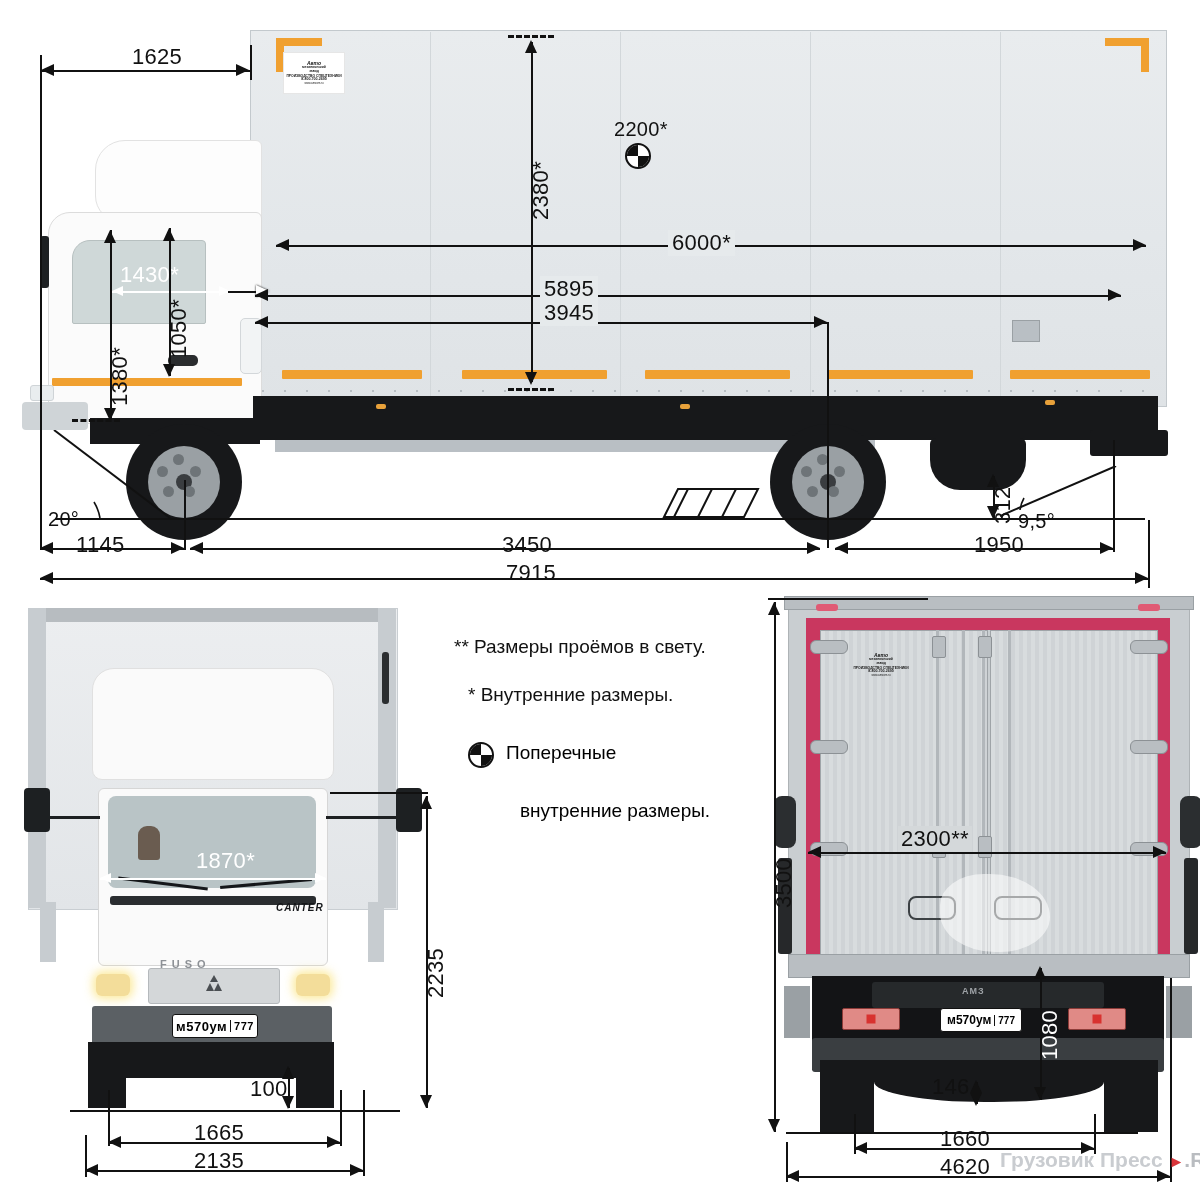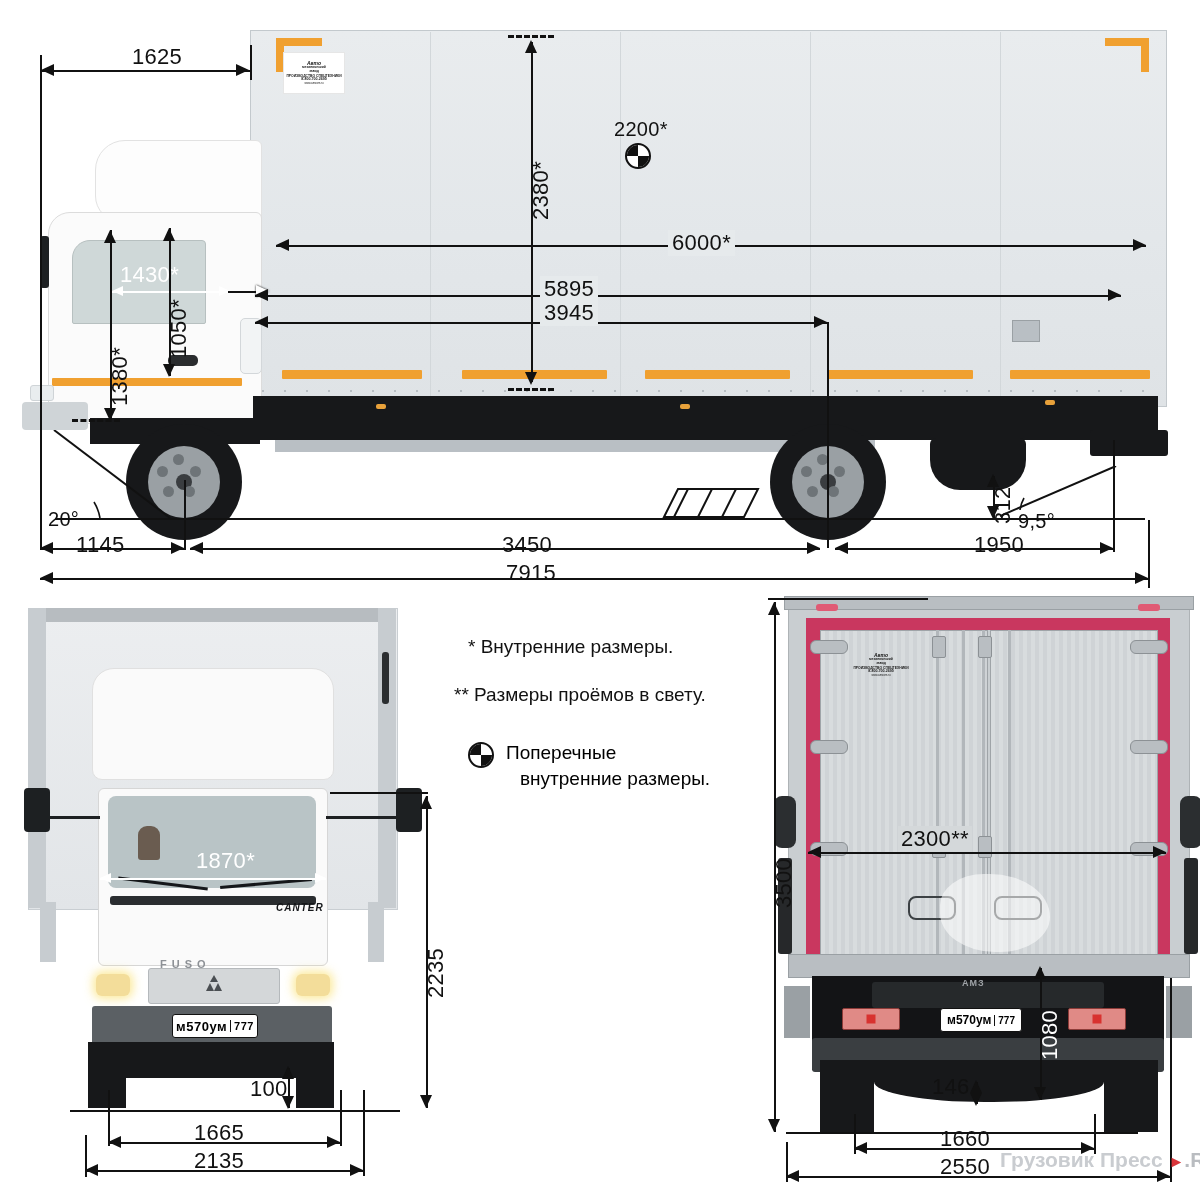--- a/index.html
+++ b/index.html
@@ -293,32 +293,32 @@
     <div class="dimtxt sm" style="left:1018px;top:510px;">9,5°</div>
 
     <div class="line-h" style="left:40px;top:578px;width:1108px;"></div>
     <div class="arrow ar-l" style="left:40px;top:572px;"></div>
     <div class="arrow ar-r" style="left:1135px;top:572px;"></div>
     <div class="line-v" style="left:1148px;top:520px;height:68px;"></div>
     <div class="dimtxt" style="left:506px;top:560px;">7915</div>
   </div>
 
   <div id="legend">
+    <div class="lg-line" style="margin-left:-14px;">** Размеры проёмов в свету.</div>
     <div class="lg-line">* Внутренние размеры.</div>
-    <div class="lg-line" style="margin-left:-14px;">** Размеры проёмов в свету.</div>
     <div class="lg-row" style="margin-top:34px;">
       <div style="position:relative;width:24px;height:24px;margin-top:2px;">
         <div class="quad" style="left:0;top:0;">
             <i class="q1"></i>
             <i class="q2"></i>
           </div>
       </div>
       <div class="txt">
         <div>Поперечные</div>
-        <div style="margin-left:14px;">внутренние размеры.</div>
+        <div style="margin-left:14px;margin-top:32px;">внутренние размеры.</div>
       </div>
     </div>
   </div>
 
   <div id="frontview">
 
     <div class="fv-box" style="left:28px;top:18px;width:368px;height:300px;"></div>
     <div class="abs" style="left:28px;top:18px;width:368px;height:14px;background:#b7bcc0;"></div>
     <div class="abs" style="left:28px;top:18px;width:18px;height:300px;background:#c7ccd0;"></div>
     <div class="abs" style="left:378px;top:18px;width:18px;height:300px;background:#c7ccd0;"></div>
@@ -441,21 +441,21 @@
     <div class="abs" style="left:244px;top:306px;width:44px;height:20px;border:2px solid #3c4144;border-radius:8px;"></div>
 
     <div class="abs" style="left:190px;top:284px;width:110px;height:78px;background:rgba(255,255,255,.55);border-radius:40% 55% 45% 50%;"></div>
 
     <div class="abs" style="left:28px;top:268px;width:14px;height:96px;background:#26282a;border-radius:3px;"></div>
     <div class="abs" style="left:434px;top:268px;width:14px;height:96px;background:#26282a;border-radius:3px;"></div>
 
     <div class="abs" style="left:38px;top:364px;width:400px;height:22px;background:#b9bec2;border:1px solid #9aa0a4;"></div>
     <div class="rv-chassis" style="left:62px;top:386px;width:352px;height:94px;"></div>
     <div class="abs" style="left:122px;top:392px;width:232px;height:26px;background:#26292b;border-radius:3px;"></div>
-    <div class="abs" style="left:212px;top:388px;font-size:9px;font-weight:700;color:#9ea2a6;letter-spacing:1px;">АМЗ</div>
+    <div class="abs" style="left:212px;top:396px;font-size:9px;font-weight:700;color:#9ea2a6;letter-spacing:1px;">АМЗ</div>
     <div class="rv-lamp" style="left:92px;top:418px;width:56px;height:20px;">
         <i></i>
       </div>
     <div class="rv-lamp" style="left:318px;top:418px;width:56px;height:20px;">
         <i></i>
       </div>
     <div class="rv-plate" style="left:190px;top:418px;width:80px;height:22px;">
       <span>м570ум</span>
       <span class="reg">777</span>
     </div>
@@ -497,21 +497,21 @@
     <div class="arrow ar-r" style="left:331px;top:552px;"></div>
     <div class="line-v" style="left:104px;top:524px;height:40px;"></div>
     <div class="line-v" style="left:344px;top:524px;height:40px;"></div>
     <div class="dimtxt" style="left:190px;top:536px;">1660</div>
 
     <div class="line-h" style="left:36px;top:586px;width:384px;"></div>
     <div class="arrow ar-l" style="left:36px;top:580px;"></div>
     <div class="arrow ar-r" style="left:407px;top:580px;"></div>
     <div class="line-v" style="left:36px;top:552px;height:40px;"></div>
     <div class="line-v" style="left:420px;top:388px;height:204px;"></div>
-    <div class="dimtxt" style="left:190px;top:564px;">2550</div>
+    <div class="dimtxt" style="left:190px;top:564px;">4620</div>
   </div>
 
   <div id="watermark">
     <span>Грузовик Пресс</span>
     <span class="tri">►</span><span class="ru">.RU</span>
   </div>
 
 </div>
 
 </body></html>

